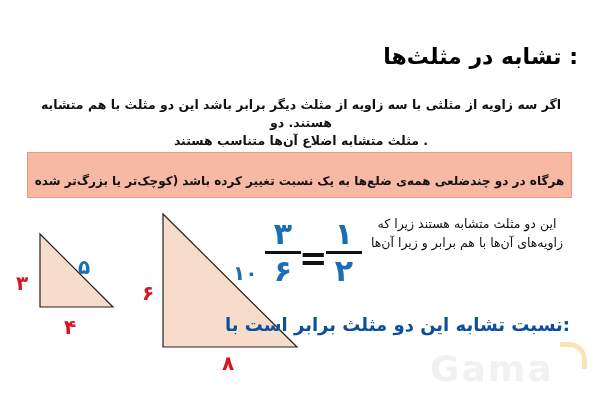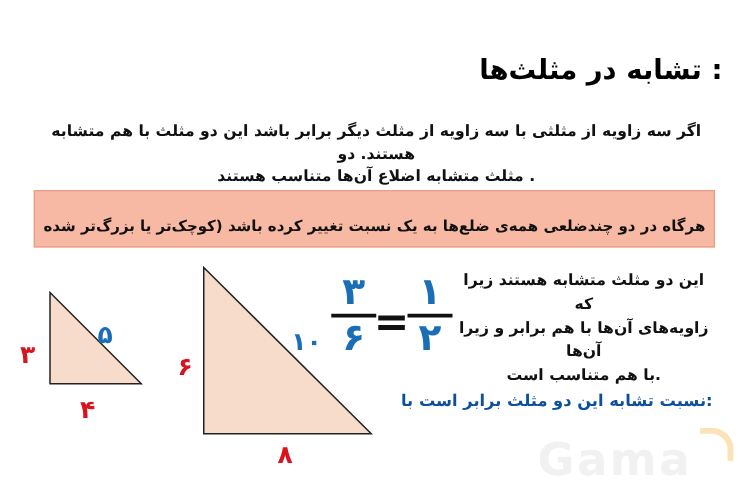--- a/index.html
+++ b/index.html
@@ -25,25 +25,25 @@
   }
   svg.tri { position: absolute; left: 0; top: 200px; }
   .num-red { fill: #d8141f; font-weight: bold; font-family: "DejaVu Sans", sans-serif; }
   .num-blue { fill: #1a6eb5; font-weight: bold; font-family: "DejaVu Sans", sans-serif; }
   .frac { position: absolute; color: #1a6eb5; font-weight: bold; text-align: center; }
   .frac .n, .frac .d { display: block; font-size: 30px; line-height: 32px; }
   .frac .bar { display: block; height: 3px; background: #111; margin: 1px 0; }
   .eq { position: absolute; left: 299px; top: 238px; font-size: 34px; font-weight: bold; color: #111; }
   .explain {
     position: absolute; right: 28px; top: 214px; width: 210px;
-    direction: rtl; text-align: center; font-size: 12.5px; font-weight: bold; line-height: 19px; color: #111;
+    direction: rtl; text-align: center; font-size: 12.5px; font-weight: normal; line-height: 19px; color: #111;
   }
   .ratio {
     position: absolute; right: 30px; top: 314px; direction: rtl;
-    font-size: 13px; font-weight: bold; color: #0d4f9c; white-space: nowrap;
+    font-size: 18px; font-weight: bold; color: #0d4f9c; white-space: nowrap;
   }
   .logo {
     position: absolute; left: 430px; top: 348px; font-size: 36px; font-weight: bold;
     color: #f1f1f1; letter-spacing: 2px;
   }
   .logo-arc {
     position: absolute; left: 560px; top: 342px; width: 22px; height: 22px;
     border-top: 5px solid #fbe3b8; border-right: 5px solid #fbe3b8; border-radius: 0 18px 0 0;
   }
 </style>
@@ -84,19 +84,18 @@
 <div class="eq">=</div>
 <div class="frac" style="left:326px; top:218px; width:36px;">
   <span class="n">۱</span>
   <span class="bar"></span>
   <span class="d">۲</span>
 </div>
 
 <div class="explain">
   <div>این دو مثلث متشابه هستند زیرا که</div>
   <div>زاویه‌های آن‌ها با هم برابر و زیرا آن‌ها</div>
-  <div>.با هم متناسب است</div>
 </div>
 
 <div class="ratio">:نسبت تشابه این دو مثلث برابر است با</div>
 
 <div class="logo">Gama</div>
 <div class="logo-arc"></div>
 
 </body></html>

